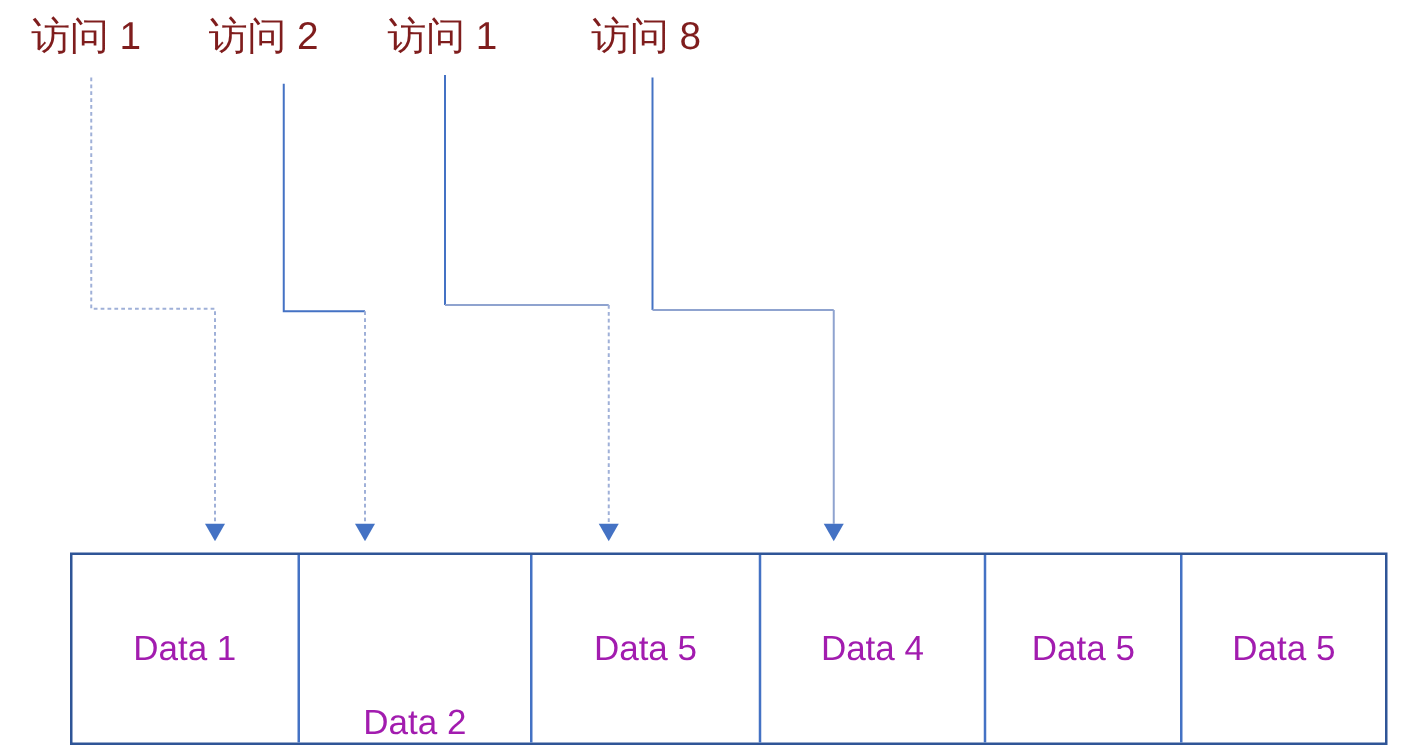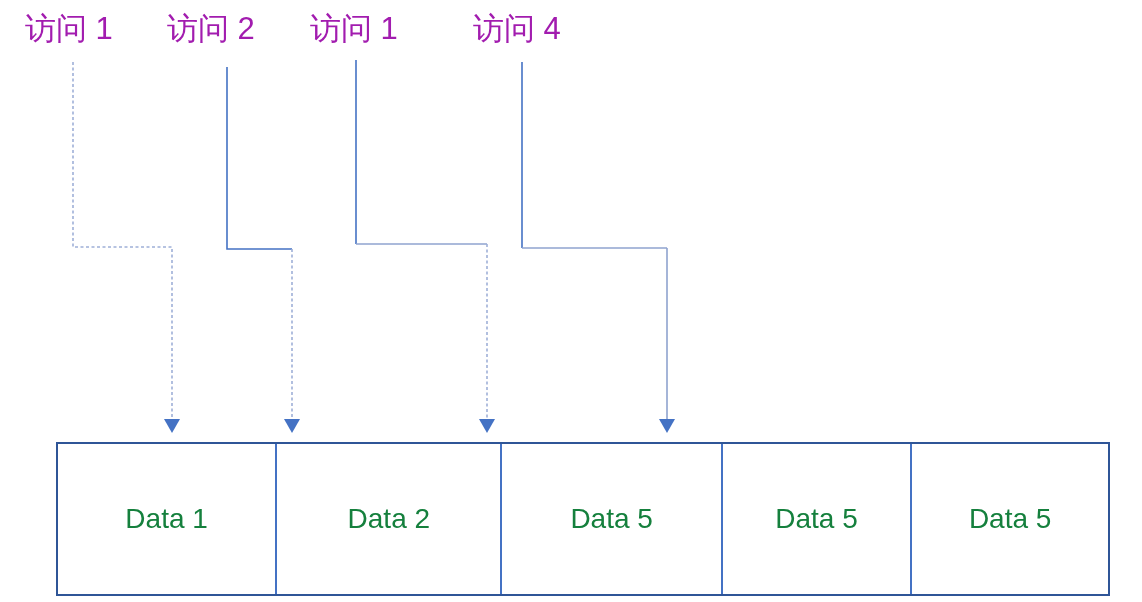--- a/index.html
+++ b/index.html
@@ -13,21 +13,21 @@
     width: 1142px;
     height: 602px;
     background: #ffffff;
     overflow: hidden;
   }
   .access-label {
     position: absolute;
     top: 10px;
     font-size: 31px;
     font-weight: 500;
-    color: #a21caf;
+    color: #7f1d1d;
     white-space: nowrap;
     line-height: 1.2;
   }
   .access-label.l1 { left: 25px; }
   .access-label.l2 { left: 167px; text-align: right; }
   .access-label.l3 { left: 310px; }
   .access-label.l4 { left: 473px; }
 
   svg.connectors {
     position: absolute;
@@ -59,39 +59,39 @@
   .cell {
     box-sizing: border-box;
     border-right: 2px solid #4472c4;
     display: flex;
     align-items: center;
     justify-content: center;
   }
   .cell:last-child { border-right: none; }
   .cell .cell-label {
     font-size: 28px;
-    color: #15803d;
+    color: #a21caf;
     white-space: nowrap;
   }
   .cell.c1 { flex: 182 0 0; }
-  .cell.c2 { flex: 187 0 0; }
+  .cell.c2 { flex: 187 0 0; align-items: flex-end; }
   .cell.c3 { flex: 183 0 0; }
   .cell.c4 { flex: 181 0 0; }
   .cell.c5 { flex: 157 0 0; }
   .cell.c6 { flex: 164 0 0; }
 </style>
 </head>
 <body>
 
 <div class="canvas">
 
   <div class="access-label l1">访问 1</div>
   <div class="access-label l2">访问 2</div>
   <div class="access-label l3">访问 1</div>
-  <div class="access-label l4">访问 4</div>
+  <div class="access-label l4">访问 8</div>
 
   <svg class="connectors" viewBox="0 0 1142 602" xmlns="http://www.w3.org/2000/svg">
 
     <g>
       <path class="dashed" d="M73,62 V247 H172 V419" stroke="#9FB0D8"></path>
       <polygon points="164,419 180,419 172,433" fill="#4472C4"></polygon>
     </g>
 
     <g>
       <path d="M227,67 V249 H292" stroke="#4472C4"></path>
@@ -118,20 +118,23 @@
   <div class="box-row">
     <div class="cell c1">
       <span class="cell-label">Data 1</span>
     </div>
     <div class="cell c2">
       <span class="cell-label">Data 2</span>
     </div>
     <div class="cell c3">
       <span class="cell-label">Data 5</span>
     </div>
+    <div class="cell c4">
+      <span class="cell-label">Data 4</span>
+    </div>
     <div class="cell c5">
       <span class="cell-label">Data 5</span>
     </div>
     <div class="cell c6">
       <span class="cell-label">Data 5</span>
     </div>
   </div>
 
 </div>
 

